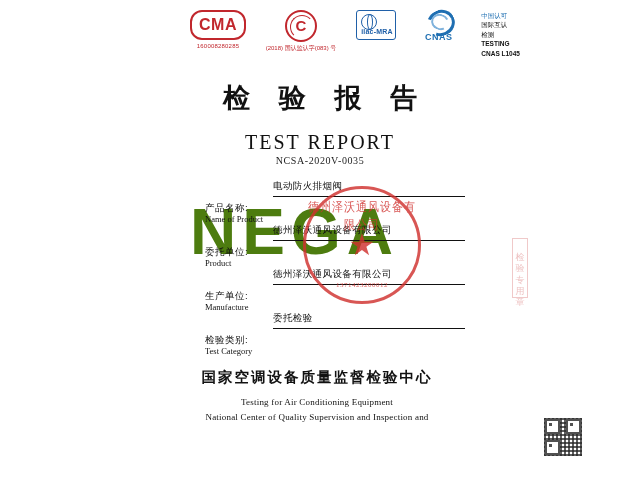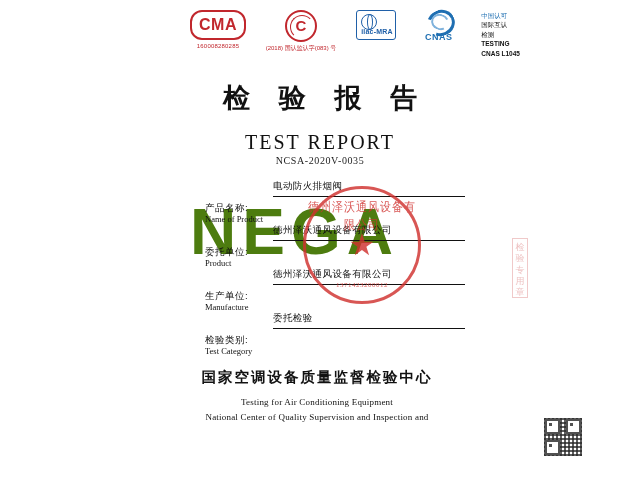--- a/index.html
+++ b/index.html
@@ -311,21 +311,21 @@
   .side-seal {
     position: absolute;
     right: 112px; top: 238px;
     width: 16px; height: 60px;
     border: 1px solid #f0c9c9;
     color: #eec3c3;
     font-family: "Liberation Serif", serif;
     font-size: 9px;
     line-height: 1.25;
     text-align: center;
-    padding-top: 3px;
+    padding-top: 13px;
     box-sizing: border-box;
     pointer-events: none;
   }
 
   
   .footer {
     position: absolute;
     top: 368px; left: 0; width: 634px;
     text-align: center;
   }

